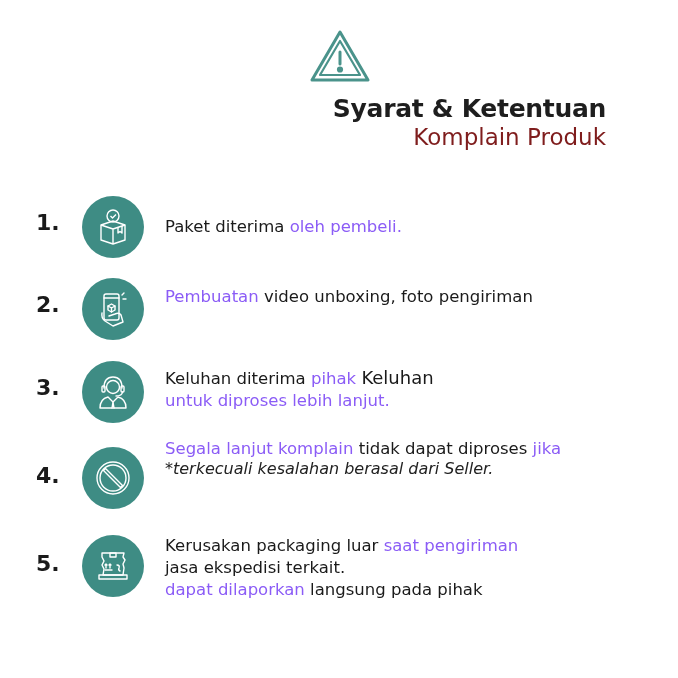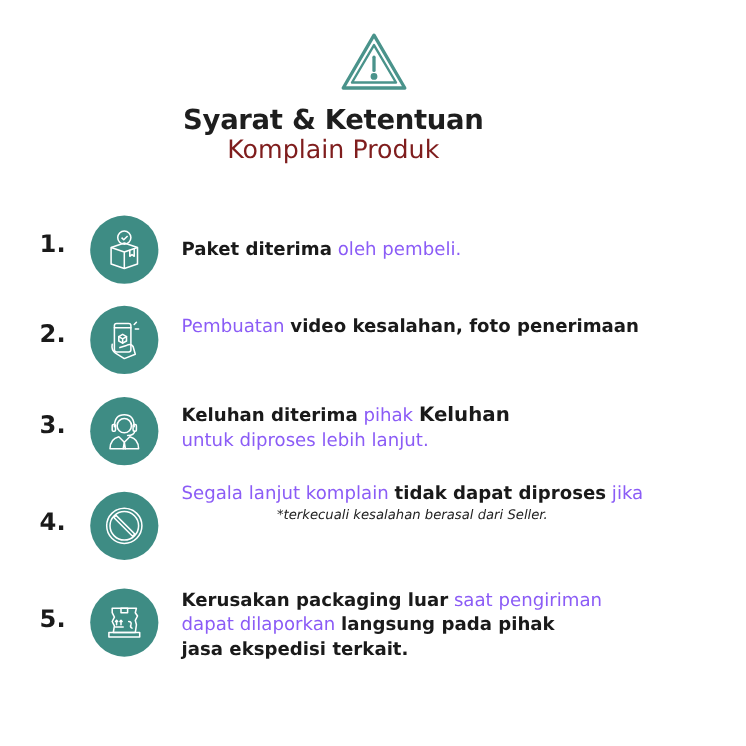--- a/index.html
+++ b/index.html
@@ -1,34 +1,34 @@
 <!DOCTYPE html>
 <html><head>
 <meta charset="utf-8">
 <style>
   html, body { margin: 0; padding: 0; }
   body {
     width: 678px; height: 678px; background: #ffffff; position: relative; overflow: hidden;
     font-family: "DejaVu Sans", "Liberation Sans", sans-serif; color: #1e1e1e;
   }
   .warn { position: absolute; left: 308px; top: 28px; width: 64px; height: 58px; }
-  .title { position: absolute; left: 0; width: 606px; text-align: center; }
+  .title { position: absolute; left: 0; width: 606px; text-align: right; }
   .title-1 { top: 94px; font-size: 25px; font-weight: bold; letter-spacing: -0.3px; }
   .title-2 { top: 124px; font-size: 23px; font-weight: normal; color: #7f1d1d; }
   .row { position: absolute; left: 0; width: 678px; }
   .num { position: absolute; left: 36px; font-size: 22px; font-weight: bold; color: #1a1a1a; }
   .circle {
     position: absolute; left: 82px; width: 62px; height: 62px; border-radius: 50%;
     background: #3e8c84; display: flex; align-items: center; justify-content: center;
   }
   .circle svg { width: 40px; height: 40px; }
   .text { position: absolute; left: 165px; font-size: 16.5px; line-height: 22px; color: #2a2a2a; }
-  .b { font-weight: bold; color: #1a1a1a; margin-top: 16px; }
+  .b { font-weight: normal; color: #1a1a1a; margin-top: 16px; }
   .n { font-weight: normal; color: #8b5cf6; }
-  .note { font-size: 12px; font-style: italic; line-height: 17px; color: #222; text-align: center; }
+  .note { font-size: 16px; font-style: italic; line-height: 17px; color: #222; }
 </style>
 </head>
 <body>
 
 <svg class="warn" viewBox="0 0 64 58" fill="none" stroke="#4a938b" stroke-width="3" stroke-linejoin="round" stroke-linecap="round">
   <path d="M32 4 L60 52 L4 52 Z"></path>
   <path d="M32 13 L52 47 L12 47 Z" stroke-width="2.2"></path>
   <line x1="32" y1="24" x2="32" y2="36"></line>
   <circle cx="32" cy="41.5" r="1.6" fill="#4a938b"></circle>
 </svg>
@@ -58,21 +58,21 @@
     <svg viewBox="0 0 40 40" fill="none" stroke="#fff" stroke-width="1.4" stroke-linejoin="round" stroke-linecap="round">
       <rect x="11" y="5" width="15" height="26" rx="2"></rect>
       <line x1="11" y1="9" x2="26" y2="9"></line>
       <path d="M15 17 L18.5 15 L22 17 L22 21 L18.5 23 L15 21 Z"></path>
       <path d="M15 17 L18.5 19 L22 17 M18.5 19 L18.5 23"></path>
       <path d="M9 24 Q8 29 12 32 L20 37 L30 33 L28 26 Q26 23 22 25 L16 27"></path>
       <path d="M29 6 L31 4 M30 10 L33 10"></path>
     </svg>
   </div>
   <div class="text" style="top:8px;">
-    <div><span class="n">Pembuatan </span><span class="b">video kesalahan, foto penerimaan</span></div>
+    <div><span class="n">Pembuatan </span><span class="b">video unboxing, foto pengiriman</span></div>
   </div>
 </div>
 
 <div class="row" style="top:361px;">
   <div class="num" style="top:14px;">3.</div>
   <div class="circle" style="top:0;">
     <svg viewBox="0 0 40 40" fill="none" stroke="#fff" stroke-width="1.4" stroke-linejoin="round" stroke-linecap="round">
       <circle cx="20" cy="15" r="6.5"></circle>
       <path d="M11 16 Q11 5 20 5 Q29 5 29 16"></path>
       <rect x="9" y="14" width="3" height="6" rx="1"></rect>
@@ -110,16 +110,16 @@
       <path d="M9 7 L31 7 L30 11 L32 14 L30 18 L31 22 L30 29 L10 29 L11 23 L9 19 L11 15 L9 11 Z"></path>
       <rect x="17" y="7" width="6" height="4"></rect>
       <path d="M13 22 L13 18 M12 19 L13 18 L14 19 M17 22 L17 18 M16 19 L17 18 L18 19"></path>
       <line x1="12" y1="24" x2="19" y2="24"></line>
       <path d="M24 19 Q27 19 26 22 Q25 24 27 25"></path>
       <path d="M6 29 L34 29 L34 33 L6 33 Z"></path>
     </svg>
   </div>
   <div class="text" style="top:0px;">
     <div><span class="b">Kerusakan packaging luar</span><span class="n"> saat pengiriman</span></div>
+    <div><span class="b">jasa ekspedisi terkait.</span></div>
     <div><span class="n">dapat dilaporkan </span><span class="b">langsung pada pihak</span></div>
-    <div><span class="b">jasa ekspedisi terkait.</span></div>
   </div>
 </div>
 
 </body></html>

